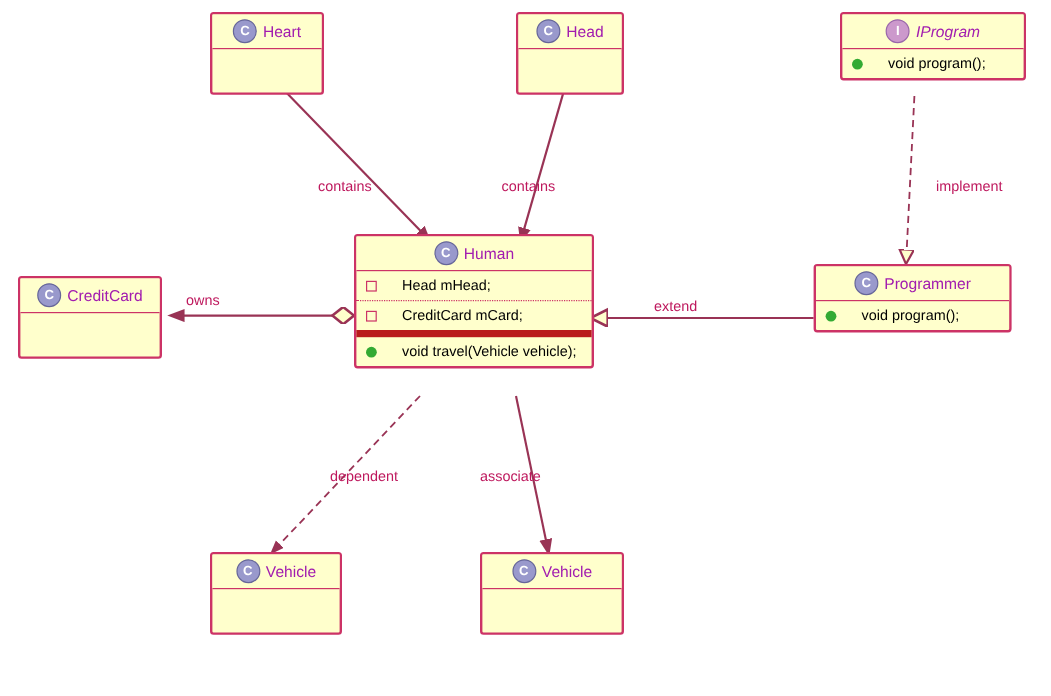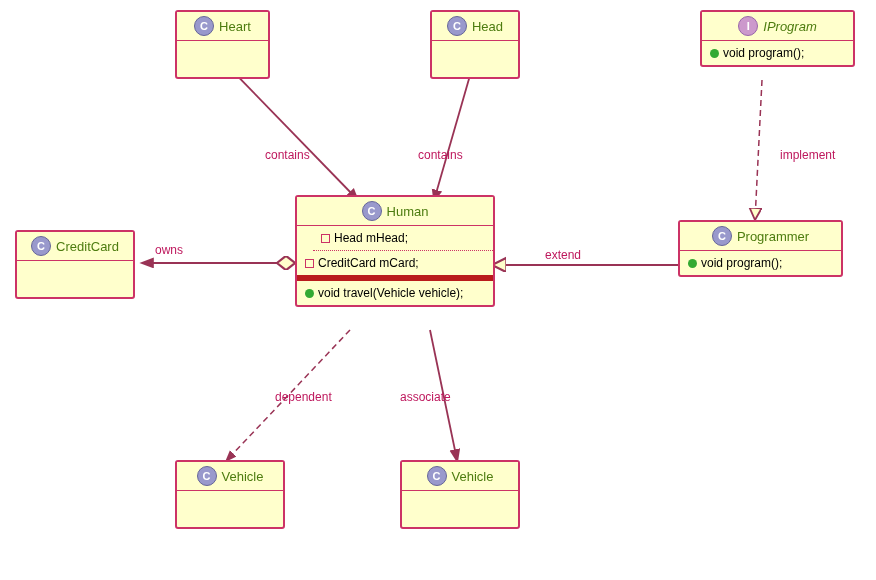--- a/index.html
+++ b/index.html
@@ -45,21 +45,20 @@
       min-height: 20px;
       font-size: 12px;
     }
 
     .uml-box .section:last-child {
       border-bottom: none;
     }
 
     .uml-box .section.dotted {
       border-bottom: 1px dotted #cc3366;
-      margin-left: 16px;
     }
 
     .uml-box .empty-section {
       padding: 4px 8px;
       min-height: 18px;
     }
 
     
     .class-icon {
       width: 20px;
@@ -86,31 +85,31 @@
       align-items: center;
       justify-content: center;
       color: #fff;
       font-size: 11px;
       font-weight: bold;
       flex-shrink: 0;
     }
 
     .class-name {
       font-size: 13px;
-      color: #4d7c0f;
+      color: #a21caf;
     }
 
     .class-name.italic {
       font-style: italic;
     }
 
     .field-item {
       display: flex;
       align-items: center;
-      gap: 4px;
+      gap: 21px;
       padding: 1px 0;
       font-size: 12px;
     }
 
     .field-square {
       width: 9px;
       height: 9px;
       border: 1.5px solid #cc3366;
       background: #ffffcc;
       flex-shrink: 0;

